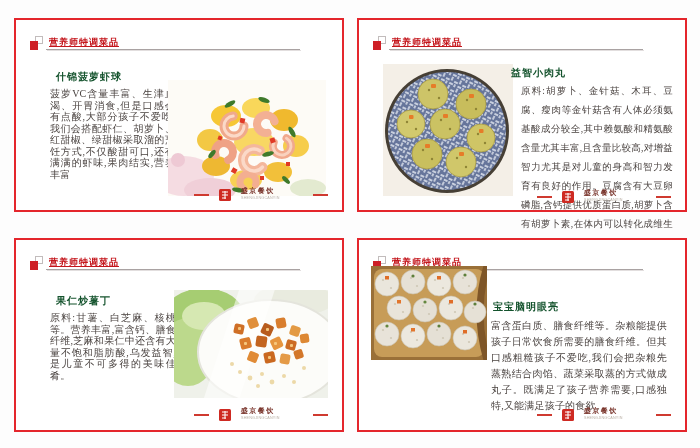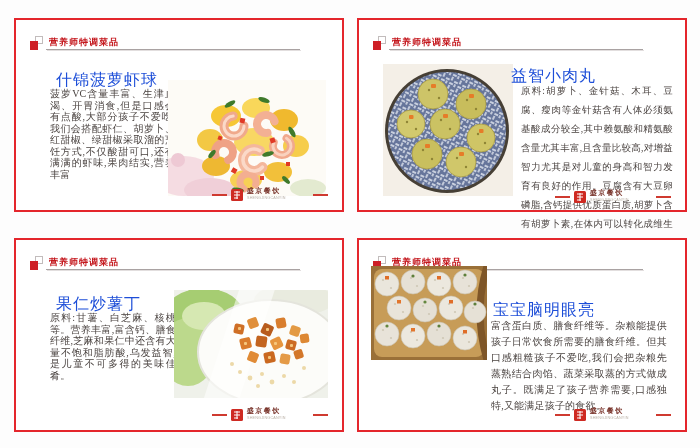--- a/index.html
+++ b/index.html
@@ -10,28 +10,28 @@
   .card1{left:14px;top:18px;}
   .card2{left:357px;top:18px;}
   .card3{left:14px;top:238px;}
   .card4{left:357px;top:238px;}
   .hdr{position:absolute;left:14px;top:16px;display:flex;align-items:flex-end;gap:5px;}
   .hdr-icon{position:relative;width:14px;height:14px;flex:0 0 14px;}
   .hdr-icon .sq-outline{position:absolute;left:5px;top:0;width:8px;height:8px;
         background:#fff;border:1px solid #c2bcbc;box-sizing:border-box;}
   .hdr-icon .sq-solid{position:absolute;left:0;top:5px;width:8px;height:9px;background:#ce1f26;}
   .hdr-text{font-size:9px;font-weight:bold;color:#c4161c;letter-spacing:1px;
-        font-family:"Liberation Sans","DejaVu Sans",sans-serif;padding-bottom:1px;}
+        font-family:"Liberation Sans","DejaVu Sans",sans-serif;padding-bottom:1px;text-decoration:underline;}
   .hdr-rule{position:absolute;left:30px;top:29px;width:254px;height:1px;background:#a9a2a2;
         box-shadow:1px 1px 0 #e2dede;}
-  .dish-title{position:absolute;font-size:16px;font-weight:normal;color:#1d4ed8;letter-spacing:1px;}
+  .dish-title{position:absolute;font-size:10px;font-weight:bold;color:#14532d;letter-spacing:1px;}
   .dish-body{position:absolute;font-size:10px;line-height:11.5px;color:#4a4340;
         text-align:justify;letter-spacing:0.2px;}
   .photo{position:absolute;display:block;}
-  .logo{position:absolute;display:flex;align-items:center;gap:4px;}
+  .logo{position:absolute;display:flex;align-items:center;gap:10px;}
   .logo .dash{width:15px;height:2px;background:#cf3a30;}
   .logo .seal{display:block;}
   .logo .wordmark{display:flex;flex-direction:column;line-height:1;}
   .logo .cn{font-size:7px;font-weight:bold;color:#7a352c;letter-spacing:1.5px;white-space:nowrap;}
   .logo .en{font-size:6px;color:#b9b0a5;letter-spacing:0.3px;transform:scale(0.62);
         transform-origin:left top;white-space:nowrap;margin-top:1px;
         font-family:"Liberation Sans","DejaVu Sans",sans-serif;}
 </style>
 </head>
 <body>

